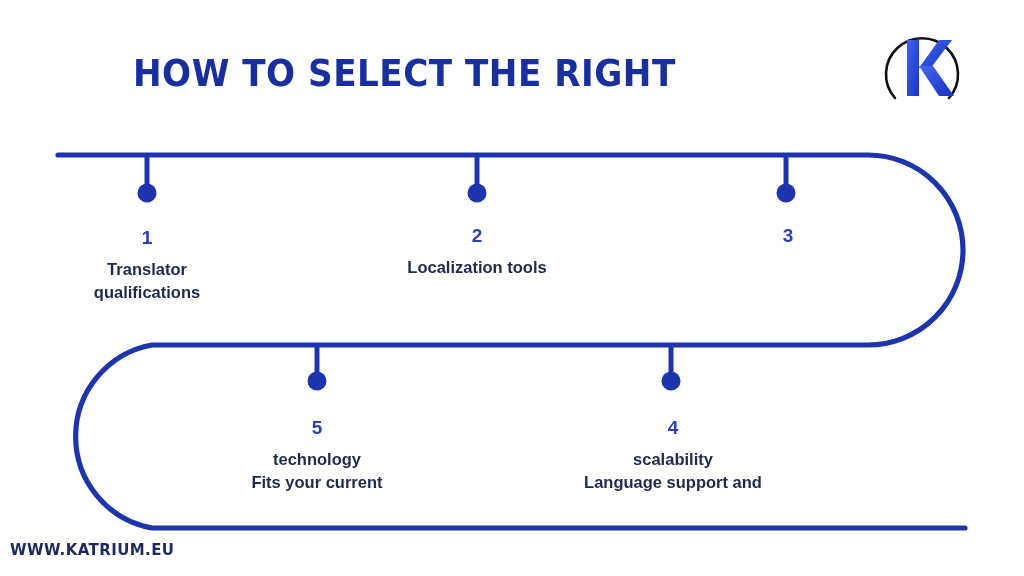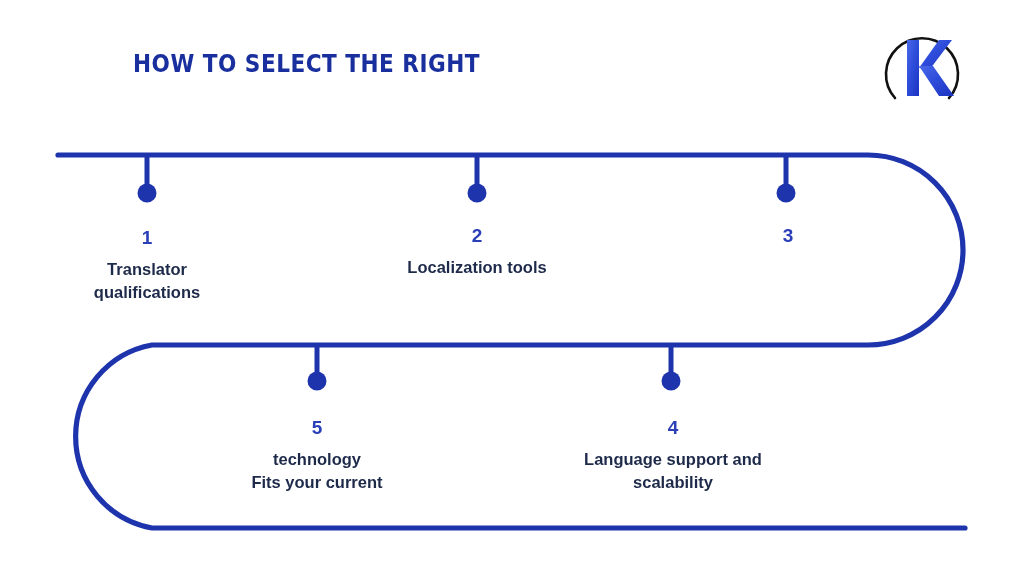--- a/index.html
+++ b/index.html
@@ -22,21 +22,21 @@
     height: 576px;
   }
 
   
   #title {
     position: absolute;
     left: 133px;
     top: 50px;
     width: 640px;
     color: #1a2f9e;
-    font-size: 24px;
+    font-size: 38px;
     font-weight: bold;
     line-height: 1.22;
     letter-spacing: 0.5px;
     text-transform: uppercase;
     font-family: "DejaVu Sans", sans-serif;
     font-stretch: condensed;
   }
   #title .tline {
     display: block;
     white-space: nowrap;
@@ -201,19 +201,20 @@
     <div class="ms-num">5</div>
     <div class="ms-label">
       <span class="lline">technology</span>
       <span class="lline">Fits your current</span>
     </div>
   </div>
 
   <div class="milestone" style="left:673px; top:418px;">
     <div class="ms-num">4</div>
     <div class="ms-label">
+      <span class="lline">scalability</span>
       <span class="lline">Language support and</span>
-      <span class="lline">scalability</span>
-    </div>
-  </div>
-
+    </div>
+  </div>
+
+  <div id="footer-url">WWW.KATRIUM.EU</div>
 
 </div>
 
 </body></html>

